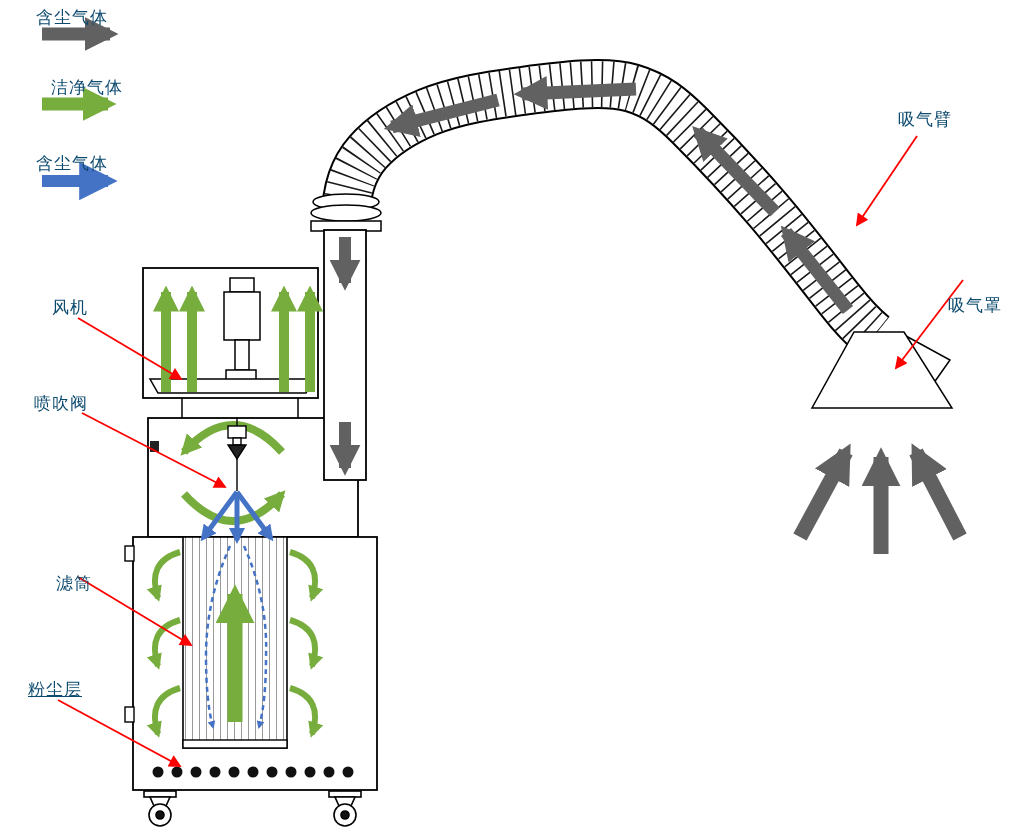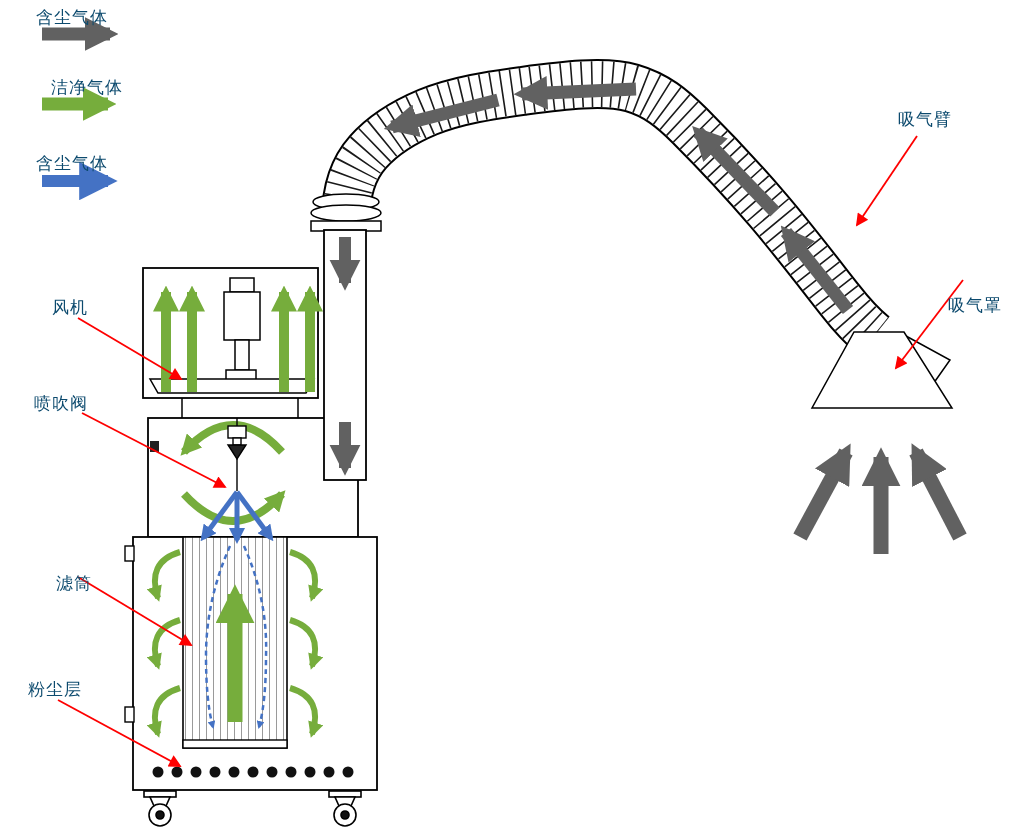--- a/index.html
+++ b/index.html
@@ -185,17 +185,17 @@
   </g>
 </svg>
 
 <div class="lbl" style="left:36px; top:6px;">含尘气体</div>
 <div class="lbl" style="left:51px; top:76px;">洁净气体</div>
 <div class="lbl" style="left:36px; top:152px;">含尘气体</div>
 
 <div class="lbl" style="left:52px;  top:296px;">风机</div>
 <div class="lbl" style="left:34px;  top:392px;text-align:right;">喷吹阀</div>
 <div class="lbl" style="left:56px;  top:572px;">滤筒</div>
-<div class="lbl" style="left:28px;  top:678px;">粉尘层</div>
+<div class="lbl" style="left:28px;  top:678px;text-decoration:underline;">粉尘层</div>
 <div class="lbl" style="left:898px; top:108px;">吸气臂</div>
 <div class="lbl" style="left:948px; top:258px;margin-top:36px;">吸气罩</div>
 
 </div>
 
 </body></html>

